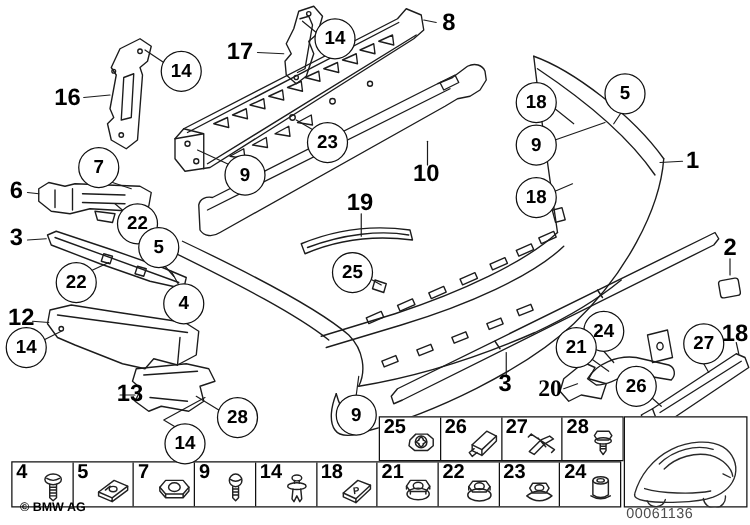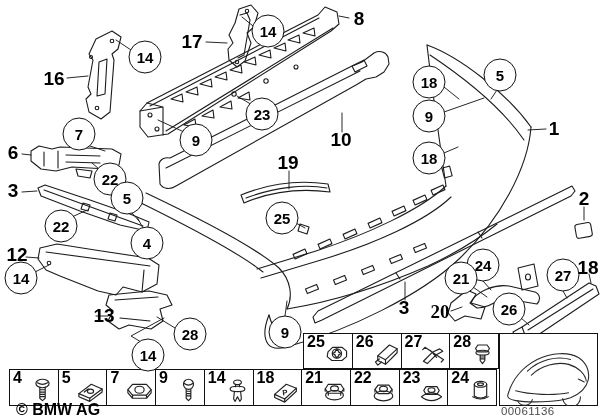--- a/index.html
+++ b/index.html
@@ -18,21 +18,21 @@
   .legend-cell{flex:1;position:relative;border-right:1.3px solid #111;}
   .legend-cell:last-child{border-right:none;}
   .cell-num{position:absolute;top:-1px;left:3px;font-size:16px;font-weight:bold;}
   .fastener{position:absolute;right:0px;bottom:0px;width:31px;height:29px;}
   .fastener path,.fastener ellipse,.fastener circle{fill:none;stroke:#222;stroke-width:1.5;
         stroke-linejoin:round;stroke-linecap:round;}
   .fastener text{fill:#222;stroke:none;font-family:"Liberation Sans",sans-serif;font-size:10px;font-weight:bold;}
   .car-box{position:absolute;border:1.3px solid #111;background:#fff;box-sizing:border-box;z-index:4;}
   .car-box svg{position:absolute;inset:0;}
   .car-box path{fill:none;stroke:#2a2a2a;stroke-width:1.1;stroke-linejoin:round;stroke-linecap:round;}
-  .footer-copy{position:absolute;left:16px;top:401px;font-size:16px;font-weight:bold;z-index:6;}
+  .footer-copy{position:absolute;left:16px;top:401px;font-size:10px;font-weight:bold;z-index:6;}
   .part-no{position:absolute;left:501px;top:405px;font-size:11.5px;color:#4c4c4c;letter-spacing:0.4px;z-index:6;}
 </style>
 </head>
 <body>
 
 <div class="page">
 
   <svg class="art" width="600" height="420" viewBox="0 0 600 420">
 
     <g>

